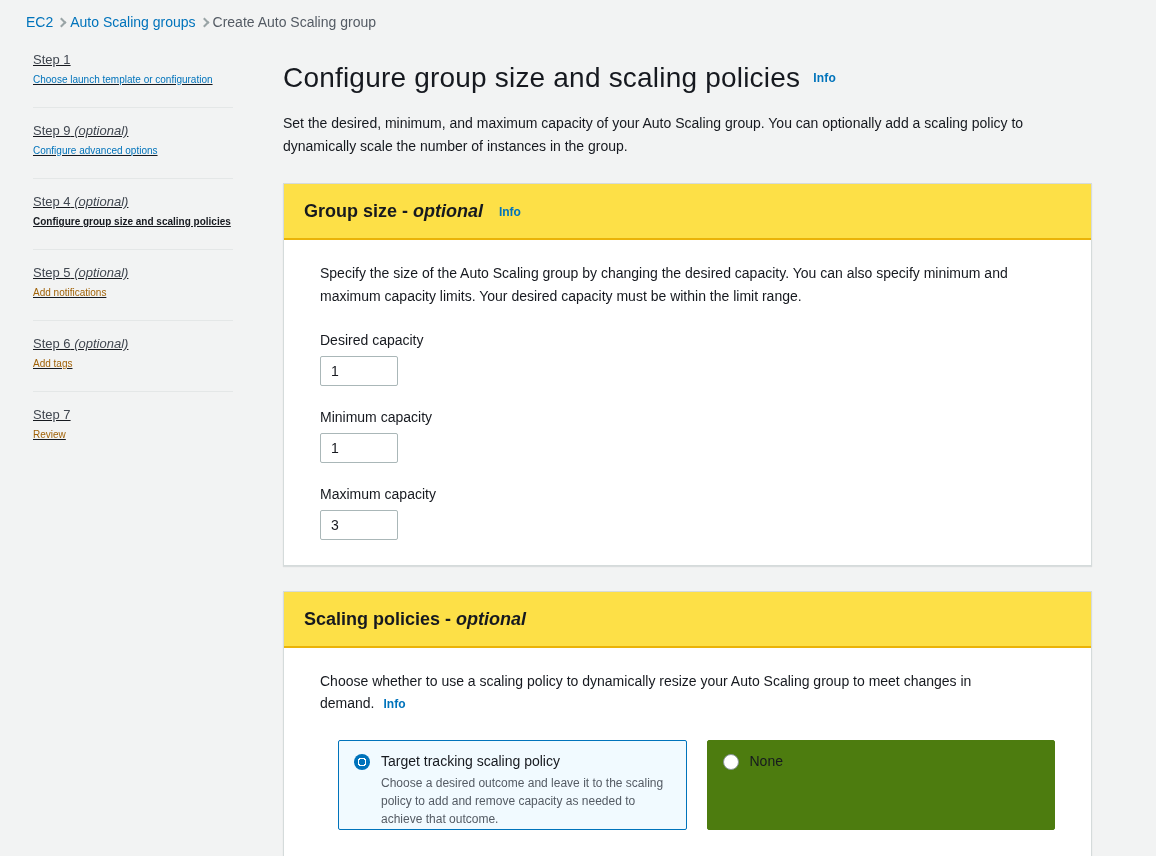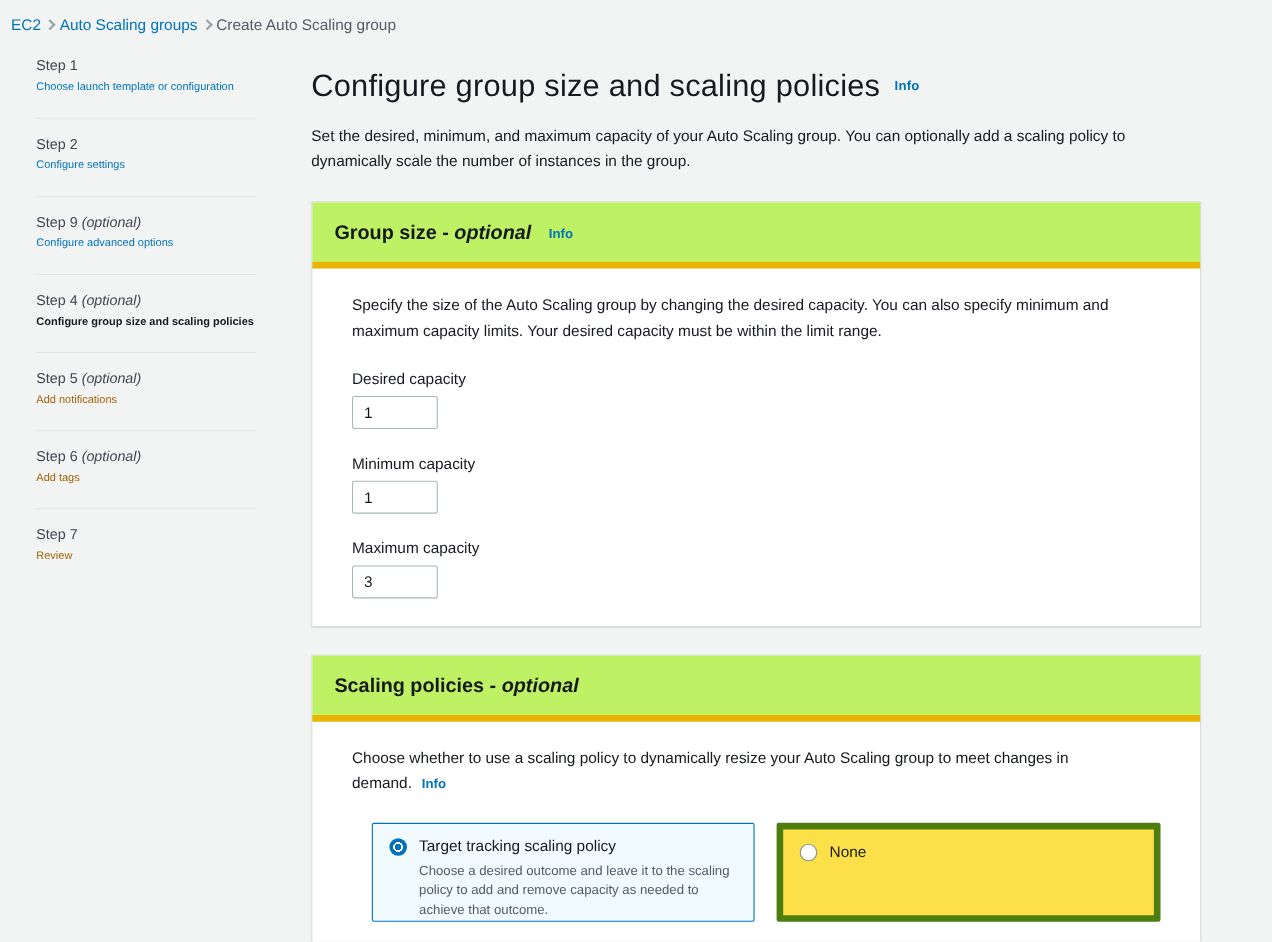--- a/index.html
+++ b/index.html
@@ -7,66 +7,66 @@
   body {
     background:#f2f3f3;
     font-family:"Liberation Sans", sans-serif;
     color:#16191f;
     overflow:hidden;
     font-size:14px;
   }
   a { text-decoration:none; }
 
   
-  .breadcrumb { display:flex; align-items:center; gap:4px; padding:14px 0 0 10px; font-size:14px; }
+  .breadcrumb { display:flex; align-items:center; gap:4px; padding:14px 0 0 26px; font-size:14px; }
   .crumb-link { color:#0073bb; cursor:pointer; }
   .crumb-current { color:#545b64; }
   .crumb-sep { display:inline-block; width:7px; height:7px; border-top:2px solid #99a4a6; border-right:2px solid #99a4a6; transform:rotate(45deg); margin:0 1px; }
 
   
   .layout { display:flex; margin-top:20px; }
   .sidebar { flex:none; width:283px; padding-left:33px; }
   .main { width:809px; flex:none; }
 
   
-  .step-group { width:200px; padding:15px 0 20px 0; border-bottom:1px solid #e4e7e7; }
+  .step-group { width:200px; padding:15px 0 20px 0; border-bottom:1px solid #e4e7e7;text-decoration:underline; }
   .step-group:first-child { padding-top:2px; }
   .step-group:last-child { border-bottom:none; }
   .step-label { font-size:13px; color:#414750; margin-bottom:6px; }
   .step-optional { font-style:italic; }
   .step-title { font-size:10px; line-height:1.4; }
   .step-title.completed { color:#0073bb; cursor:pointer; }
   .step-title.current { color:#16191f; font-weight:700; }
   .step-title.future { color:#a16207; }
 
   
   .page-title { font-size:28px; font-weight:400; color:#16191f; margin:12px 0 18px 0; letter-spacing:0.2px; }
   .info-link { color:#0073bb; font-size:12px; font-weight:700; cursor:pointer; }
   .page-title .info-link { margin-left:13px; position:relative; top:-5px; }
   .page-desc { font-size:14px; line-height:1.65; max-width:768px; color:#16191f; margin-bottom:25px; }
 
   
   .panel { background:#ffffff; border:1px solid #d5dbdb; margin-bottom:25px; box-shadow:0 1px 1px 0 rgba(0,28,36,.1); }
-  .panel-header { background:#bef264; border-bottom:6px solid #eab308; padding:17px 20px 16px; }
+  .panel-header { background:#fde047; border-bottom:2px solid #eab308; padding:17px 20px 16px; }
   .panel-title { display:inline; font-size:18px; font-weight:700; color:#16191f; }
   .panel-title .opt { font-style:italic; }
   .panel-header .info-link { margin-left:12px; position:relative; top:-1px; }
   .panel-body { padding:22px 36px 24px; }
   .section-desc { font-size:14px; line-height:1.6; margin-bottom:25px; max-width:790px; }
   .section-desc .info-link { margin-left:9px; }
 
   
   .field { margin-bottom:23px; }
   .field:last-child { margin-bottom:1px; }
   .field-label { font-size:14px; margin-bottom:8px; }
   .cap-input { width:78px; height:30px; border:1px solid #aab7b8; border-radius:2px; padding:0 0 0 10px; font-size:14px; font-family:"Liberation Sans", sans-serif; color:#16191f; background:#fff; }
 
   
   .options-row { display:flex; gap:20px; margin:1px 0 27px; }
-  .option-card { width:375px; height:90px; border:6px solid #4d7c0f; border-radius:2px; background:#fde047; padding:12px 15px; display:flex; align-items:flex-start; gap:11px; cursor:pointer; }
+  .option-card { width:375px; height:90px; border:1px solid #4d7c0f; border-radius:2px; background:#4d7c0f; padding:12px 15px; display:flex; align-items:flex-start; gap:11px; cursor:pointer; }
   .option-card.selected { border:1px solid #0073bb; background:#f1faff;margin-left:18px; }
   .radio { width:16px; height:16px; border-radius:50%; flex:none; margin-top:1px; }
   .radio.on  { background:radial-gradient(circle, #0073bb 0, #0073bb 3px, #ffffff 3px, #ffffff 4.5px, #0073bb 4.5px, #0073bb 8px); }
   .radio.off { background:#ffffff; border:1px solid #879596; }
   .option-title { font-size:14px; color:#16191f; }
   .option-desc { font-size:12px; color:#545b64; line-height:1.5; margin-top:5px; max-width:318px; }
 
   
   .policy-name-label { font-size:14px; margin-bottom:8px; }
 </style>
@@ -83,24 +83,20 @@
 
 <div class="layout">
 
   <aside class="sidebar">
 
     <div class="step-group">
       <div class="step-label"><span>Step 1</span></div>
       <div class="step-title completed">Choose launch template or configuration</div>
     </div>
 
-    <div class="step-group">
-      <div class="step-label"><span>Step 2</span></div>
-      <div class="step-title completed">Configure settings</div>
-    </div>
 
     <div class="step-group">
       <div class="step-label"><span>Step 9</span> <span class="step-optional">(optional)</span></div>
       <div class="step-title completed">Configure advanced options</div>
     </div>
 
     <div class="step-group">
       <div class="step-label"><span>Step 4</span> <span class="step-optional">(optional)</span></div>
       <div class="step-title current">Configure group size and scaling policies</div>
     </div>

